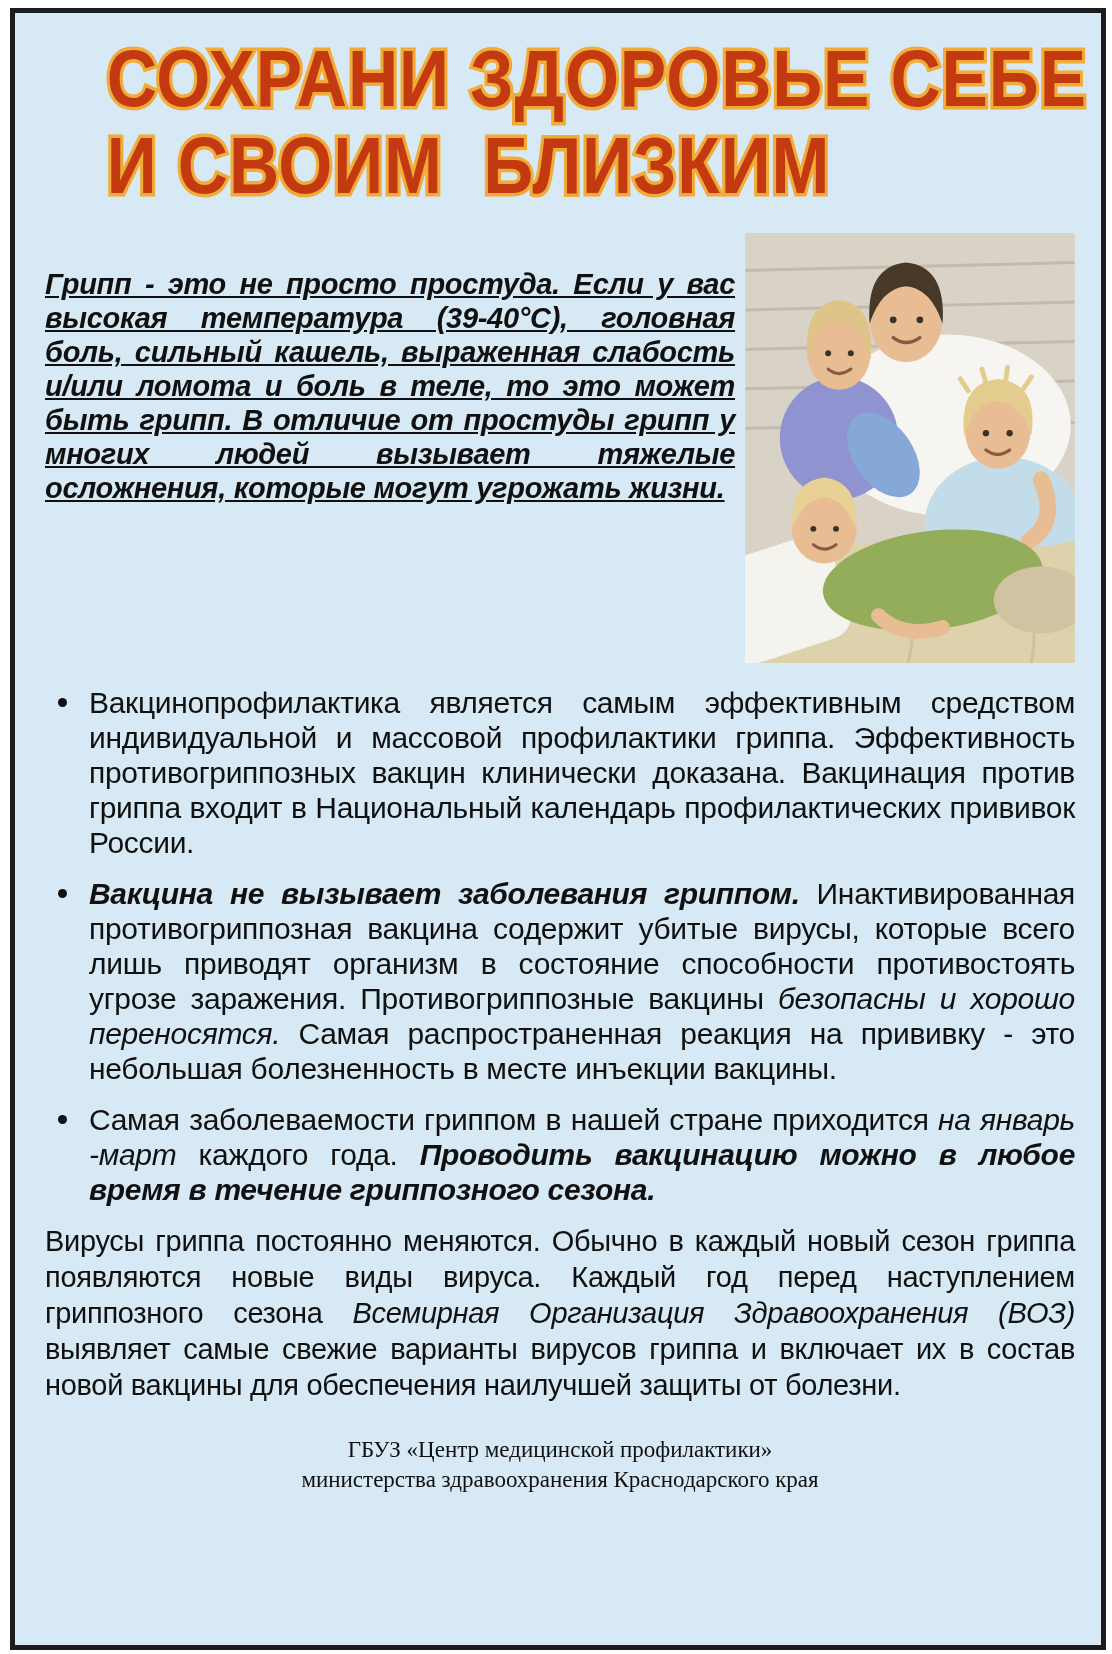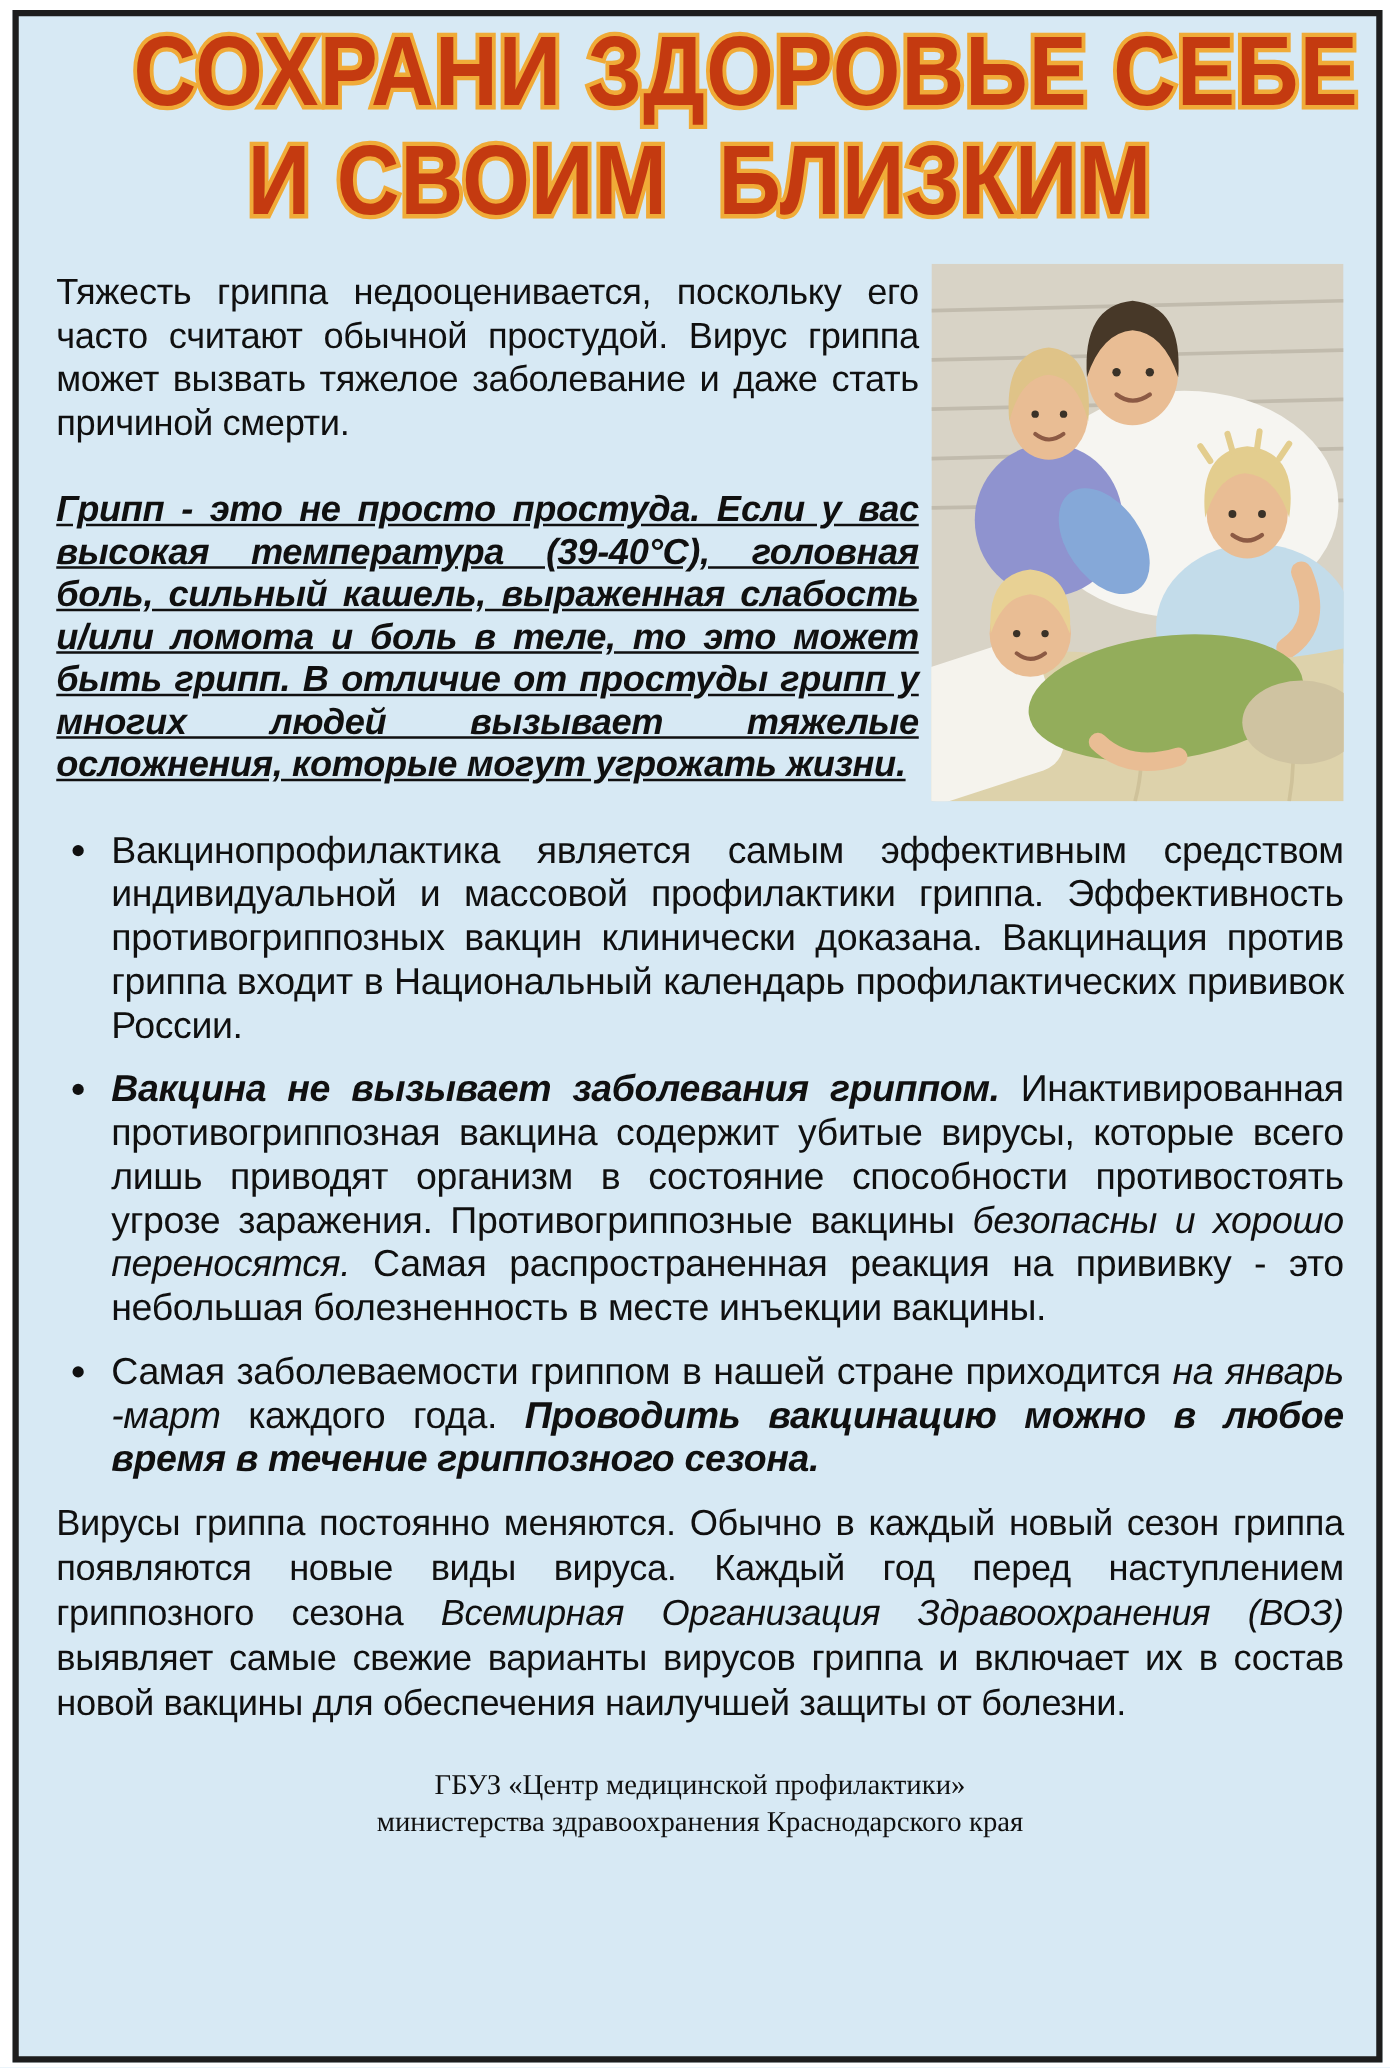--- a/index.html
+++ b/index.html
@@ -15,21 +15,21 @@
   .sheet {
     position: absolute;
     top: 8px; left: 10px;
     width: 1096px; height: 1642px;
     border: 5px solid #1d1d1d;
     background: #d7e9f4;
     padding: 0 26px 0 30px;
     overflow: hidden;
   }
   
-  .title { text-align: center; margin-top: 0; }
+  .title { text-align: left; margin-top: 22px; }
   .title-line {
     display: block;
     font-size: 79px;
     font-weight: 700;
     line-height: 87px;
     color: #c43a10;
     letter-spacing: 1px;
     white-space: pre;
     transform: scaleX(0.88);
     transform-origin: 50% 50%;
@@ -108,21 +108,20 @@
 
 <div class="sheet">
 
   <header class="title">
     <span class="title-line">СОХРАНИ ЗДОРОВЬЕ СЕБЕ</span>
     <span class="title-line">И СВОИМ  БЛИЗКИМ</span>
   </header>
 
   <div class="top-row">
     <div class="col-text">
-      <p class="intro">Тяжесть гриппа недооценивается, поскольку его часто считают обычной простудой. Вирус гриппа может вызвать тяжелое заболевание и даже стать причиной смерти.</p>
       <p class="lead">Грипп - это не просто простуда. Если у вас высокая температура (39-40°С), головная боль, сильный кашель, выраженная слабость и/или ломота и боль в теле, то это может быть грипп. В отличие от простуды грипп у многих людей вызывает тяжелые осложнения, которые могут угрожать жизни.</p>
     </div>
 
     <div class="photo-wrap">
       <svg viewBox="0 0 334 436" aria-hidden="true">
 
         <rect x="0" y="0" width="334" height="436" fill="#d8d3c6"></rect>
         <g stroke-width="3" stroke="#c1bbad">
           <line x1="0" y1="38" x2="334" y2="30"></line>
           <line x1="0" y1="78" x2="334" y2="70"></line>

